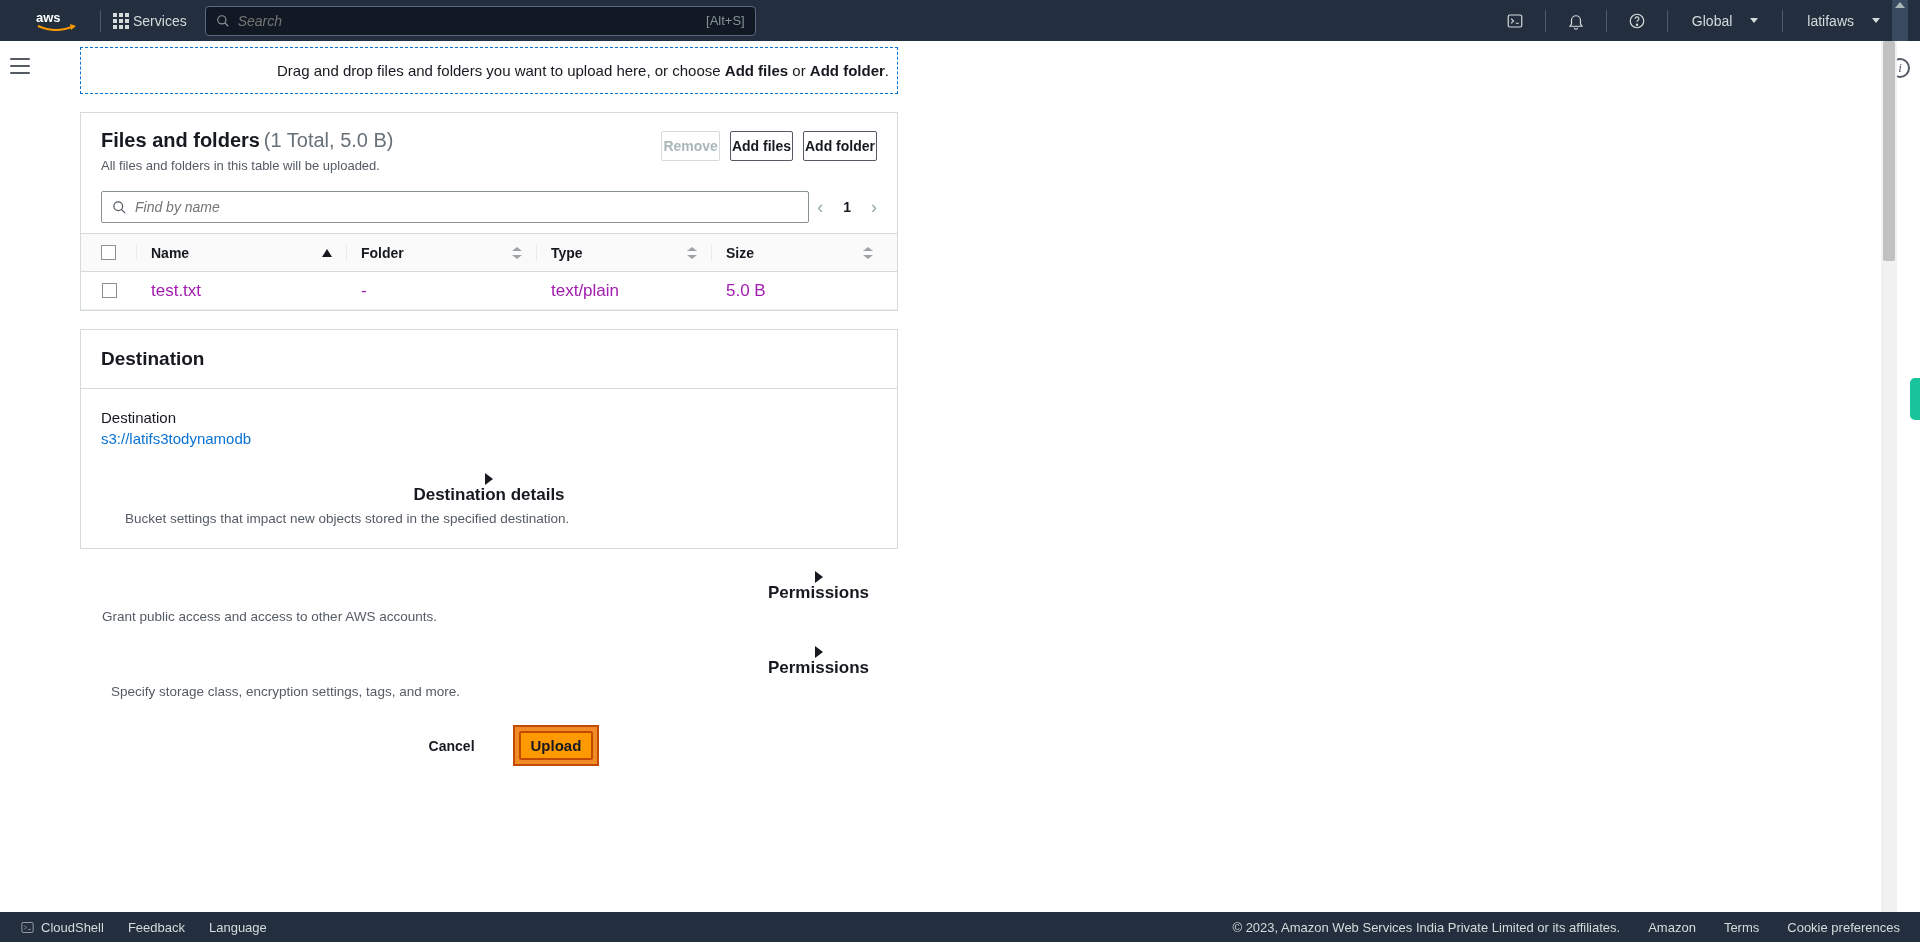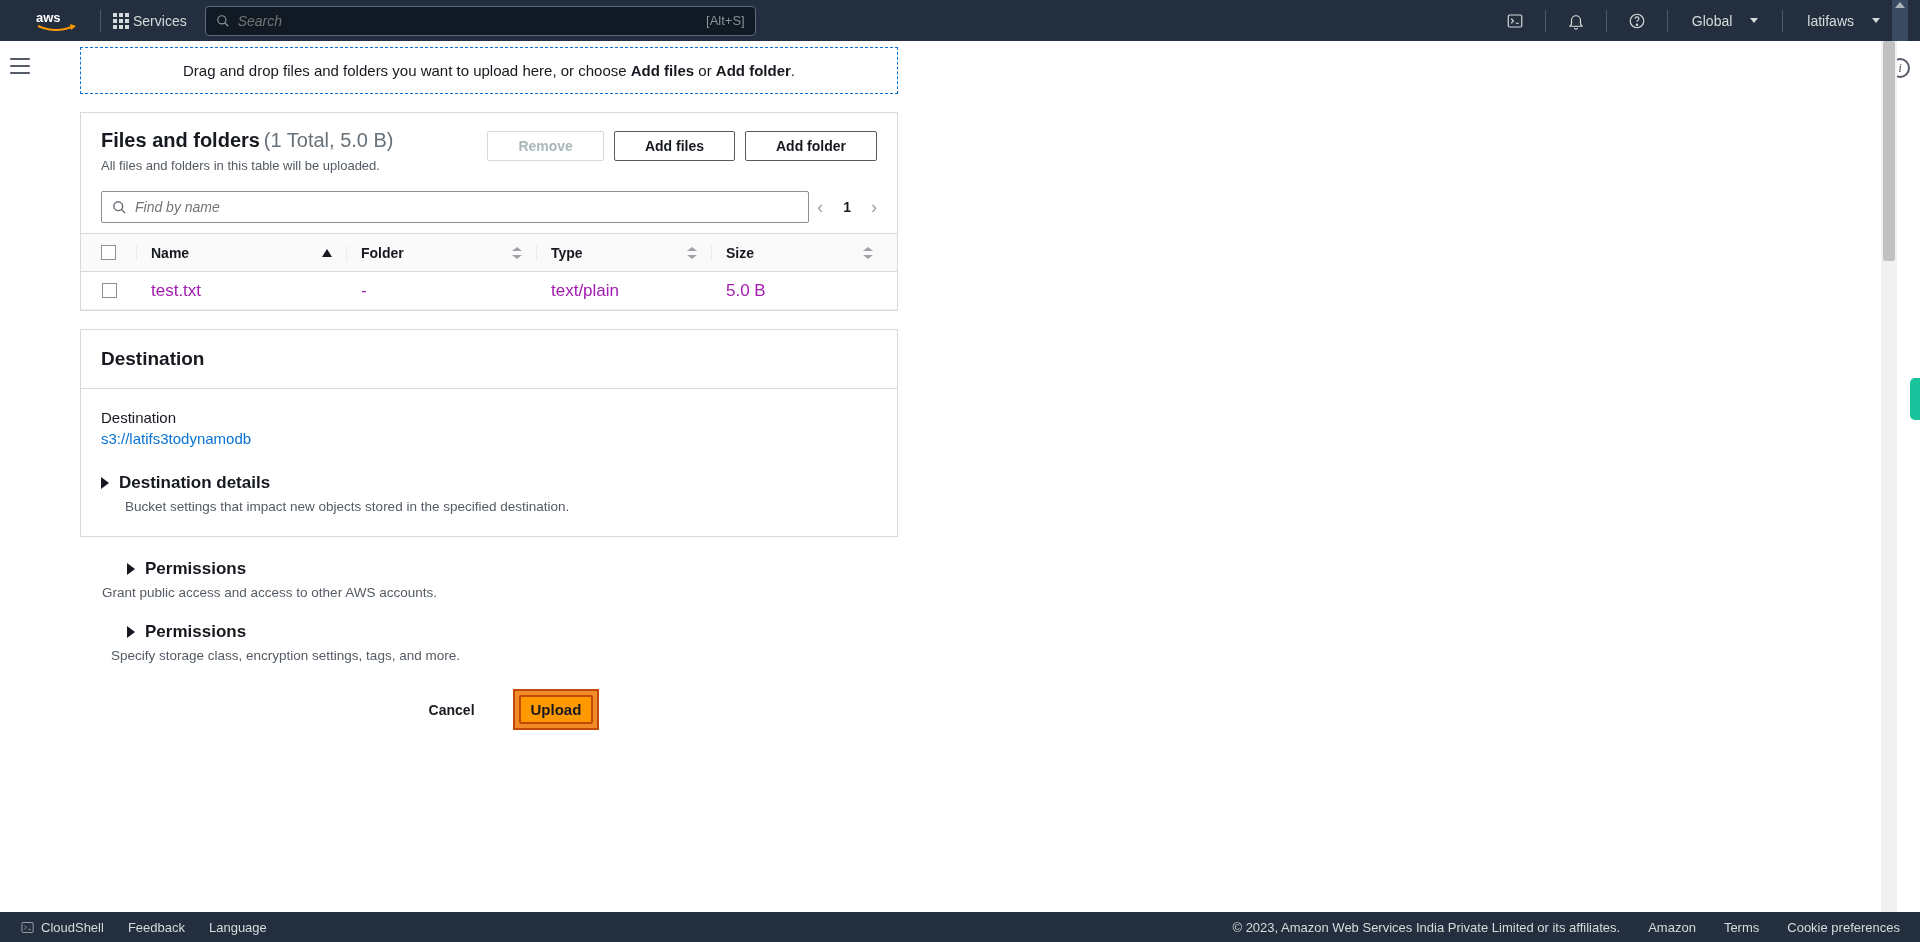--- a/index.html
+++ b/index.html
@@ -25,30 +25,30 @@
 .scroll-up .tri { width:0;height:0;border-left:5px solid transparent;border-right:5px solid transparent;border-bottom:6px solid #aab7b8;}
 
 .left-rail { position:absolute; left:0; top:41px; width:40px; height:calc(100% - 41px - 30px); display:flex; align-items:flex-start; justify-content:center; padding-top:17px;}
 .hamburger { width:20px; height:16px; display:flex; flex-direction:column; justify-content:space-between; cursor:pointer;}
 .hamburger span{ height:2px; background:#545b64; border-radius:1px;}
 .right-rail { position:absolute; right:0; top:41px; width:40px; display:flex; justify-content:center; padding-top:17px;}
 .info-circ { width:20px;height:20px;border:2px solid #545b64;border-radius:50%;display:flex;align-items:center;justify-content:center;font-family:Georgia,serif;font-style:italic;font-size:13px;color:#545b64;cursor:pointer;}
 
 .main-scroll { position:absolute; left:40px; right:40px; top:41px; bottom:30px; overflow:hidden;}
 .page { width:1470px; margin:0; padding:0 0 0 0;}
-.dropzone { margin:6px 0 0 40px; width:818px; border:1.5px dashed #0972d3; background:#fff; padding:14px 20px; text-align:center; font-size:15px;}
+.dropzone { margin:6px 0 0 40px; width:818px; border:1.5px dashed #0972d3; background:#fff; padding:14px 8px; text-align:right; font-size:15px;}
 .dropzone b { font-weight:700;}
 .panel { margin:18px 0 0 40px; width:818px; border:1px solid #d5dbdb; background:#fff;}
 .files-header { display:flex; align-items:flex-start; padding:16px 20px 8px 20px;}
 .files-header .titles { flex:1;}
 .ff-title { font-size:20px; font-weight:700; color:#16191f; display:inline;}
 .ff-count { font-size:20px; font-weight:400; color:#687078;}
 .ff-desc { font-size:13px; color:#545b64; margin-top:6px;}
 .ff-actions { display:flex; gap:10px; margin-top:2px;}
-.btn { border:1px solid #545b64; background:#fff; color:#16191f; font-weight:700; font-size:14px; padding:6px 30px; border-radius:2px; cursor:pointer;}
+.btn { border:1px solid #545b64; background:#fff; color:#16191f; font-weight:700; font-size:14px; padding:6px 1px; border-radius:2px; cursor:pointer;}
 .btn.disabled { color:#aab7b8; border-color:#d5dbdb; cursor:default; background:#fff;}
 .filter-row { display:flex; align-items:center; padding:10px 20px 10px 20px; gap:8px;}
 .find { flex:1; border:1px solid #879196; border-radius:2px; height:32px; display:flex; align-items:center; padding:0 10px;}
 .find svg { width:15px;height:15px; stroke:#545b64; margin-right:8px;}
 .find input { border:none; outline:none; flex:1; font-size:14px; font-style:italic; color:#687078;}
 .pager { display:flex; align-items:center; gap:20px;}
 .pager .pg-arrow { color:#95a5a6; font-size:18px; cursor:pointer;}
 .pager .num { font-weight:700;}
 .table { width:100%; border-top:1px solid #d5dbdb;}
 .table .row { display:flex; align-items:center; height:38px; border-bottom:1px solid #eaeded;}
@@ -64,21 +64,21 @@
 .chkbox { width:15px; height:15px; border:1px solid #879196; background:#fff;}
 .sort-up { width:0;height:0;border-left:5px solid transparent;border-right:5px solid transparent;border-bottom:8px solid #16191f;}
 .sort-neutral { width:10px; height:12px; position:relative; opacity:.55;}
 .sort-neutral::before{content:"";position:absolute;top:0;left:0;width:0;height:0;border-left:5px solid transparent;border-right:5px solid transparent;border-bottom:4px solid #545b64;}
 .sort-neutral::after{content:"";position:absolute;bottom:0;left:0;width:0;height:0;border-left:5px solid transparent;border-right:5px solid transparent;border-top:4px solid #545b64;}
 .table .drow .cell { font-size:17px; color:#a21caf;}
 .dest-panel .dest-head { padding:18px 20px; font-size:19px; font-weight:700; border-bottom:1px solid #d5dbdb;}
 .dest-body { padding:20px 20px 22px 20px;}
 .dest-label { font-size:15px; color:#16191f; margin-bottom:4px;}
 .dest-link { color:#0972d3; font-size:15px; cursor:pointer;}
-.expander { display:flex; align-items:center; gap:10px; margin-top:26px; cursor:pointer;}
+.expander { display:flex; align-items:center; margin-top:26px; cursor:pointer;flex-direction:column;}
 .expander.standalone { margin:22px 0 0 47px; cursor:pointer;}
 .exp-tri { width:0;height:0;border-top:6px solid transparent;border-bottom:6px solid transparent;border-left:8px solid #16191f;}
 .exp-title { font-size:17px; font-weight:700;}
 .exp-desc { font-size:13.5px; color:#545b64; margin:6px 0 0 24px;}
 .standalone-block { margin-left:40px; }
 .page-actions { width:858px; margin-left:40px; display:flex; justify-content:center; gap:28px; padding:26px 0 14px 0;}
 .btn.plain { border:none; background:transparent; color:#16191f; font-weight:700; cursor:pointer; padding:8px 10px;}
 .upload-wrap { background:#f08b27; padding:4px; border:2px solid #c24a00; display:inline-block;}
 .btn.primary { background:#ff9900; border:2px solid #c24a00; color:#16191f; font-weight:700; padding:4px 10px; font-size:15px;}
 

